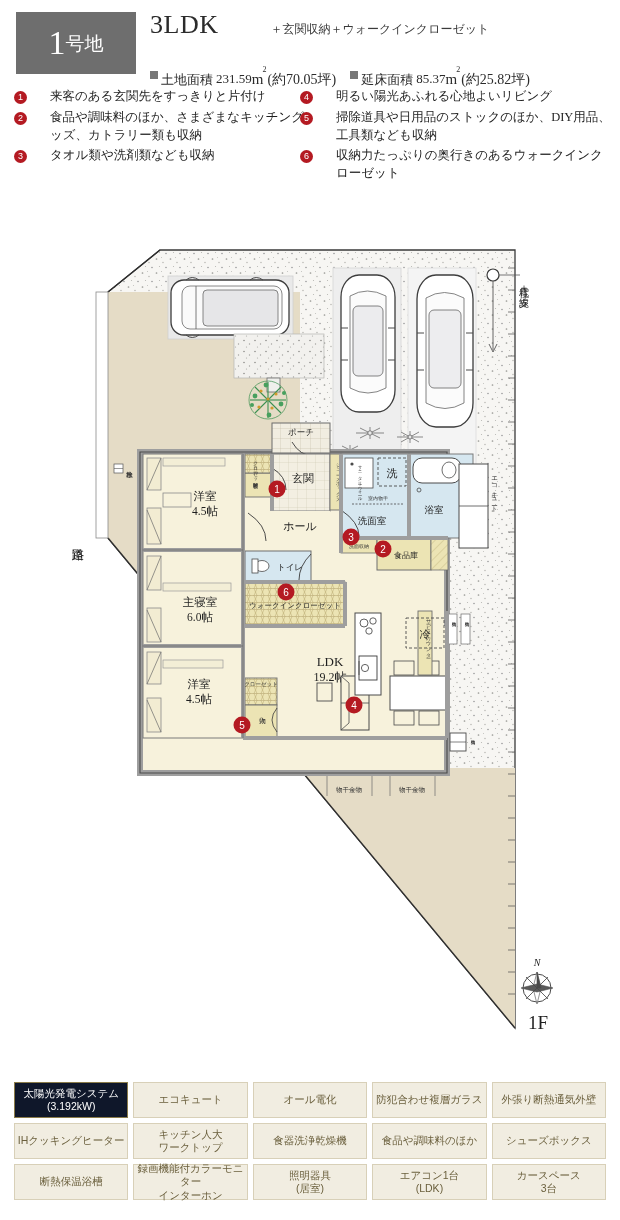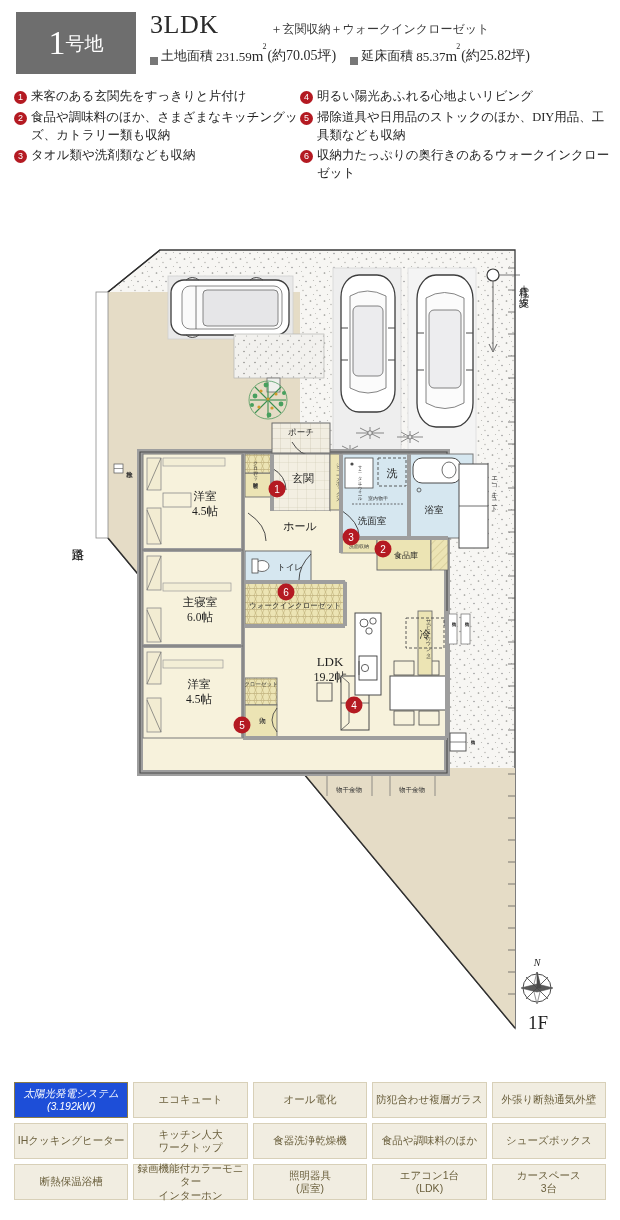--- a/index.html
+++ b/index.html
@@ -22,21 +22,21 @@
     display:flex;align-items:center;justify-content:center;
   }
   .lot-badge .num{font-size:34px;line-height:1;letter-spacing:-1px;}
   .lot-badge .suffix{font-size:19px;line-height:1;margin-left:1px;letter-spacing:0px;}
   .head-right{position:absolute;left:150px;top:10px;width:470px;}
   .ldk-line{display:flex;align-items:baseline;gap:48px;}
   .ldk-main{font-size:26px;letter-spacing:0.5px;color:#2b2b2b;}
   .ldk-sub{font-size:12px;margin-left:4px;color:#3a3a3a;
            font-family:"Liberation Sans","DejaVu Sans",sans-serif;}
   .area-line{margin-top:7px;display:flex;align-items:baseline;font-size:13px;}
-  .area-item{display:flex;align-items:flex-end;}
+  .area-item{display:flex;align-items:flex-start;margin-top:24px;}
   .area-item + .area-item{margin-left:14px;}
   .sq{display:inline-block;width:8px;height:8px;background:#777;margin-right:3px;}
   .area-label{font-size:13px;}
   .area-val{font-size:13px;margin-left:3px;letter-spacing:0px;}
   .area-unit{font-size:15px;position:relative;}
   .area-unit sup{font-size:8px;position:relative;top:-6px;left:-1px;}
   .area-tsubo{font-size:14px;margin-left:0px;}
 
   
   .features{position:absolute;left:0;top:88px;width:620px;height:135px;
@@ -44,40 +44,40 @@
   .feat-col{position:absolute;top:0;}
   .feat-col.left{left:14px;width:292px;}
   .feat-col.right{left:300px;width:315px;}
   .feat-item{display:flex;align-items:flex-start;margin-bottom:3px;}
   .bullet{
     flex:0 0 auto;width:13px;height:13px;border-radius:50%;
     background:#b41a22;color:#fff;font-size:9px;line-height:13px;
     text-align:center;margin-right:4px;margin-top:3px;
     font-family:"Liberation Sans","DejaVu Sans",sans-serif;
   }
-  .feat-text{font-size:12.5px;line-height:1.42;color:#1f1f1f;}
+  .feat-text{font-size:12.5px;line-height:1.42;color:#1f1f1f;margin-left:19px;}
 
   
   .plan{position:absolute;left:0;top:228px;width:620px;height:830px;}
   .plan svg{display:block;}
 
   
   .specs{position:absolute;left:14px;top:1082px;width:592px;}
   .spec-row{display:flex;margin-bottom:5px;}
   .spec-cell{
     flex:1 1 0;margin-right:5px;height:36px;
     background:#f1ede1;border:1px solid #d8d0b8;
     display:flex;align-items:center;justify-content:center;
     text-align:center;color:#6a5f3c;
     font-size:10.5px;line-height:1.25;
     font-family:"Liberation Sans","DejaVu Sans",sans-serif;
     padding:0 2px;box-sizing:border-box;
   }
   .spec-cell:last-child{margin-right:0;}
-  .spec-cell.highlight{background:#1d4ed8;border-color:#8a7b49;color:#ffffff;font-style:italic;}
+  .spec-cell.highlight{background:#0f172a;border-color:#8a7b49;color:#ffffff;}
 </style>
 </head>
 <body>
 
 <div class="page">
 
   <div class="header">
     <div class="lot-badge">
       <span class="num">1</span>
         <span class="suffix">号地</span>

